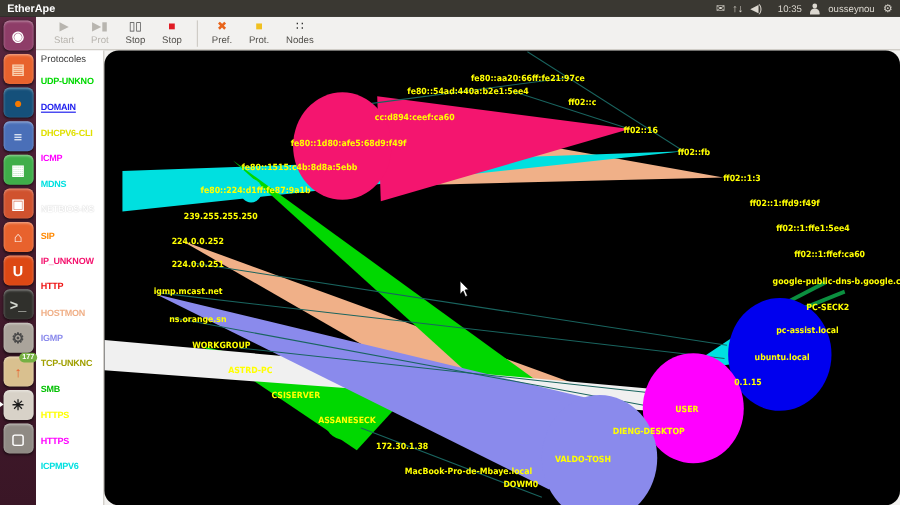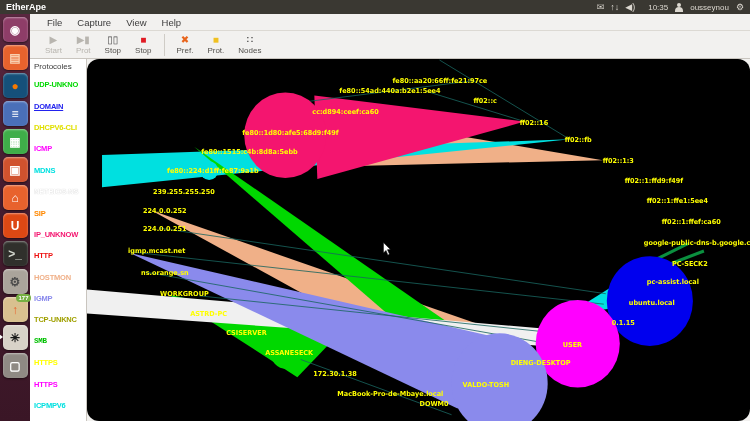--- a/index.html
+++ b/index.html
@@ -120,26 +120,20 @@
     <div class="tile" style="background: rgb(216, 210, 200);">
       <span class="glyph" style="color: rgb(26, 26, 26);">✳</span>
       <span class="ind"></span>
     </div>
     <div class="tile" style="background: rgb(143, 138, 132);">
       <span class="glyph" style="color: rgb(255, 255, 255);">▢</span>
     </div>
   </div>
 
 <div class="window">
-  <div class="menubar" id="menubar">
-      <span class="menu-item">File</span>
-      <span class="menu-item">Capture</span>
-      <span class="menu-item">View</span>
-      <span class="menu-item">Help</span>
-    </div>
   <div class="toolbar" id="toolbar">
       <button class="tbtn disabled">
         <span class="ticon" style="color: rgb(184, 181, 175);">▶</span>
         <span>Start</span>
       </button>
       <button class="tbtn disabled">
         <span class="ticon" style="color: rgb(184, 181, 175);">▶▮</span>
         <span>Prot</span>
       </button>
       <button class="tbtn">
@@ -173,21 +167,21 @@
           <div class="proto-item" style="color: rgb(224, 224, 0);">DHCPV6-CLI</div>
           <div class="proto-item" style="color: rgb(255, 0, 255);">ICMP</div>
           <div class="proto-item" style="color: rgb(0, 224, 224);">MDNS</div>
           <div class="proto-item" style="color: rgb(255, 255, 255); text-shadow: rgb(187, 187, 187) 0px 0px 1px;">NETBIOS-NS</div>
           <div class="proto-item" style="color: rgb(255, 136, 0);">SIP</div>
           <div class="proto-item" style="color: rgb(244, 21, 111);">IP_UNKNOW</div>
           <div class="proto-item" style="color: rgb(238, 17, 17);">HTTP</div>
           <div class="proto-item" style="color: rgb(240, 176, 136);">HOSTMON</div>
           <div class="proto-item" style="color: rgb(138, 138, 236);">IGMP</div>
           <div class="proto-item" style="color: rgb(160, 160, 0);">TCP-UNKNC</div>
-          <div class="proto-item" style="color: rgb(0, 192, 0); font-family: Liberation Mono, monospace;">SMB</div>
+          <div class="proto-item" style="color: rgb(0, 192, 0);">SMB</div>
           <div class="proto-item" style="color: rgb(255, 255, 0);">HTTPS</div>
           <div class="proto-item" style="color: rgb(255, 0, 255);">HTTPS</div>
           <div class="proto-item" style="color: rgb(0, 224, 224);">ICPMPV6</div>
         </div>
     </div>
     <div class="netcanvas">
       <svg id="net-svg" viewBox="88 57 662 347" preserveAspectRatio="none">
           <polygon points="320,108 603,154 334,160" fill="#f0b088"></polygon>
           <polygon points="152,202 505,320 455,362" fill="#f0b088"></polygon>
           <polygon points="103,149 103,180 570,134" fill="#00e0e0"></polygon>

